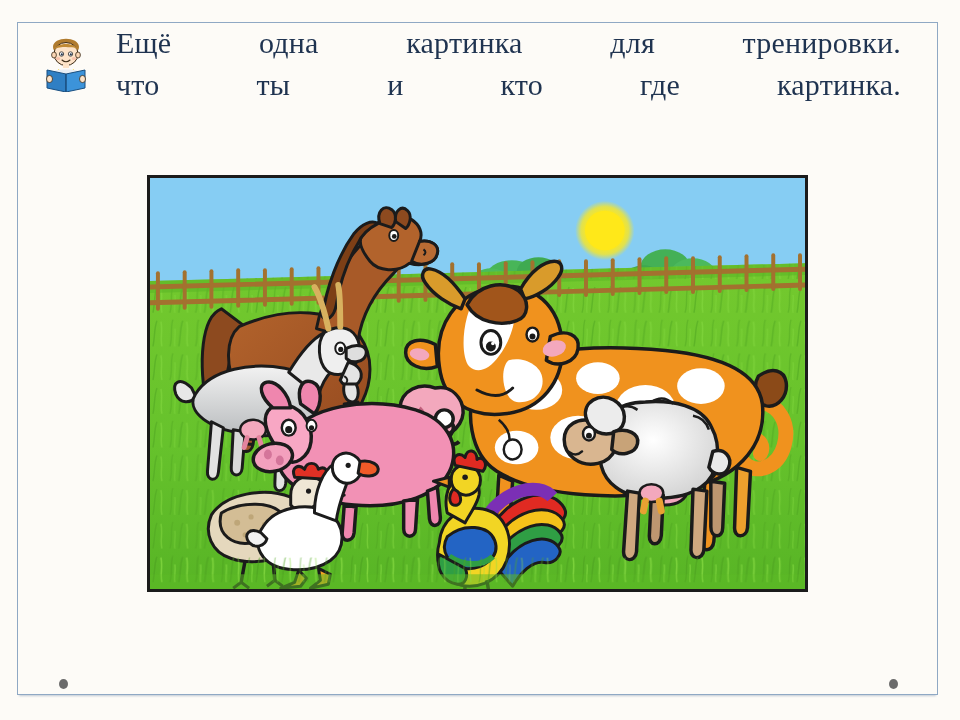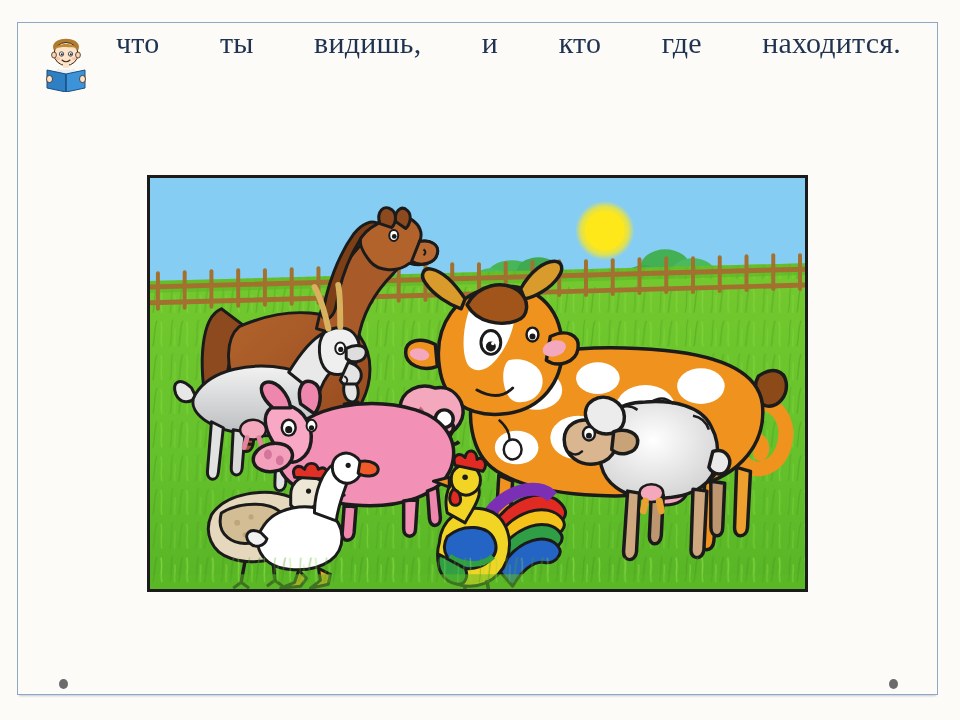--- a/index.html
+++ b/index.html
@@ -138,27 +138,33 @@
         <path d="M22 44 L41 40 L41 58 L22 62 Z" fill="#3c93da" stroke="#1a4f80" stroke-width="1"></path>
         <path d="M22 44 L22 62" stroke="#1a4f80" stroke-width="1"></path>
 
         <ellipse cx="5.5" cy="49" rx="3" ry="3.6" fill="#fde3c8" stroke="#3a2a16" stroke-width="0.8"></ellipse>
         <ellipse cx="38.5" cy="49" rx="3" ry="3.6" fill="#fde3c8" stroke="#3a2a16" stroke-width="0.8"></ellipse>
       </svg>
     </div>
 
     <div id="prompt-text">
       <span class="prompt-line justified">
+        <span class="pw">Ещё</span>
+        <span class="pw">одна</span>
+        <span class="pw">картинка</span>
+        <span class="pw">для</span>
+        <span class="pw">тренировки.</span>
+      </span>
+      <span class="prompt-line justified">
         <span class="pw">что</span>
         <span class="pw">ты</span>
-        <span class="pw">видишь,</span>
         <span class="pw">и</span>
         <span class="pw">кто</span>
         <span class="pw">где</span>
-        <span class="pw">находится.</span>
+        <span class="pw">картинка.</span>
       </span>
     </div>
   </div>
 
   <div id="illustration">
     <svg id="art" viewBox="0 0 661 417" preserveAspectRatio="none">
       <defs>
         <linearGradient id="grassGrad" x1="0" y1="0" x2="0" y2="1">
           <stop offset="0%" stop-color="#74c92e"></stop>
           <stop offset="55%" stop-color="#66c22c"></stop>

